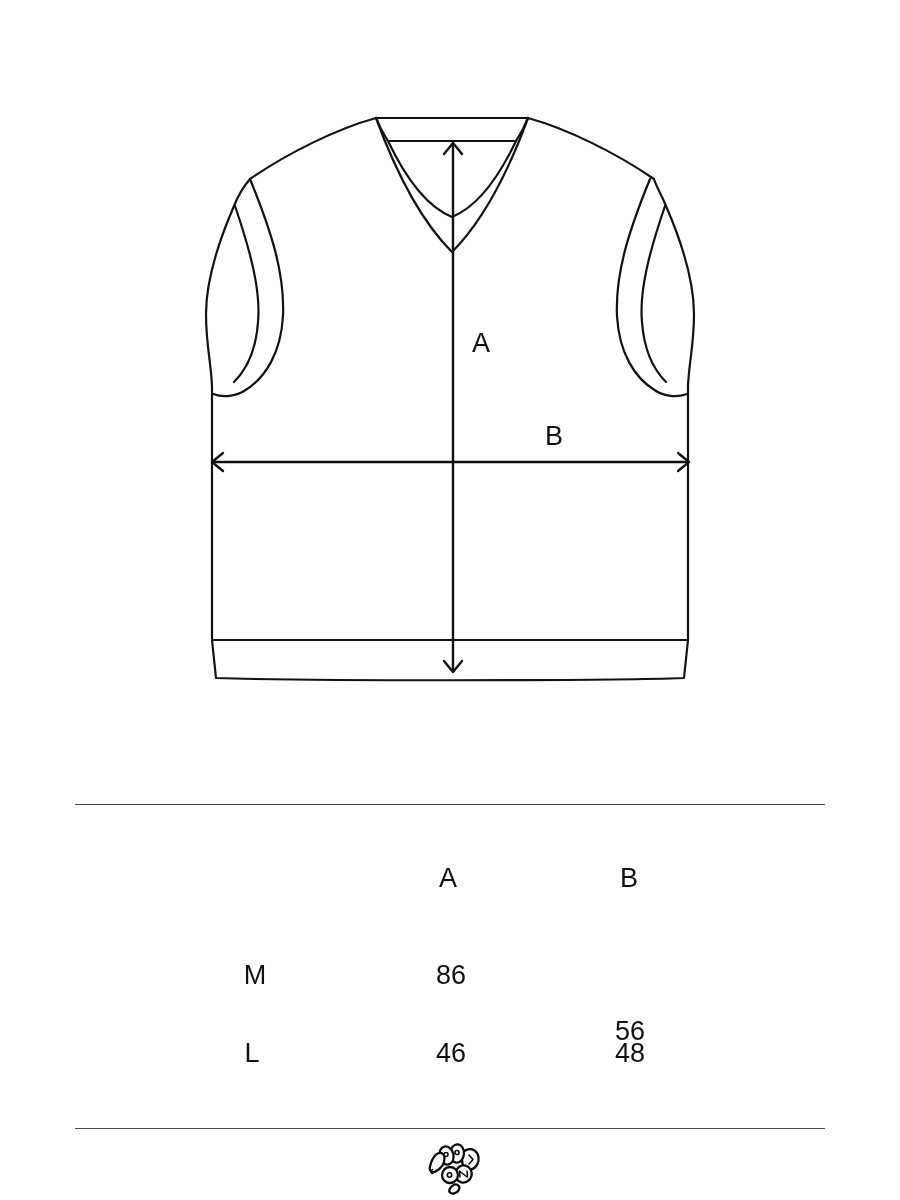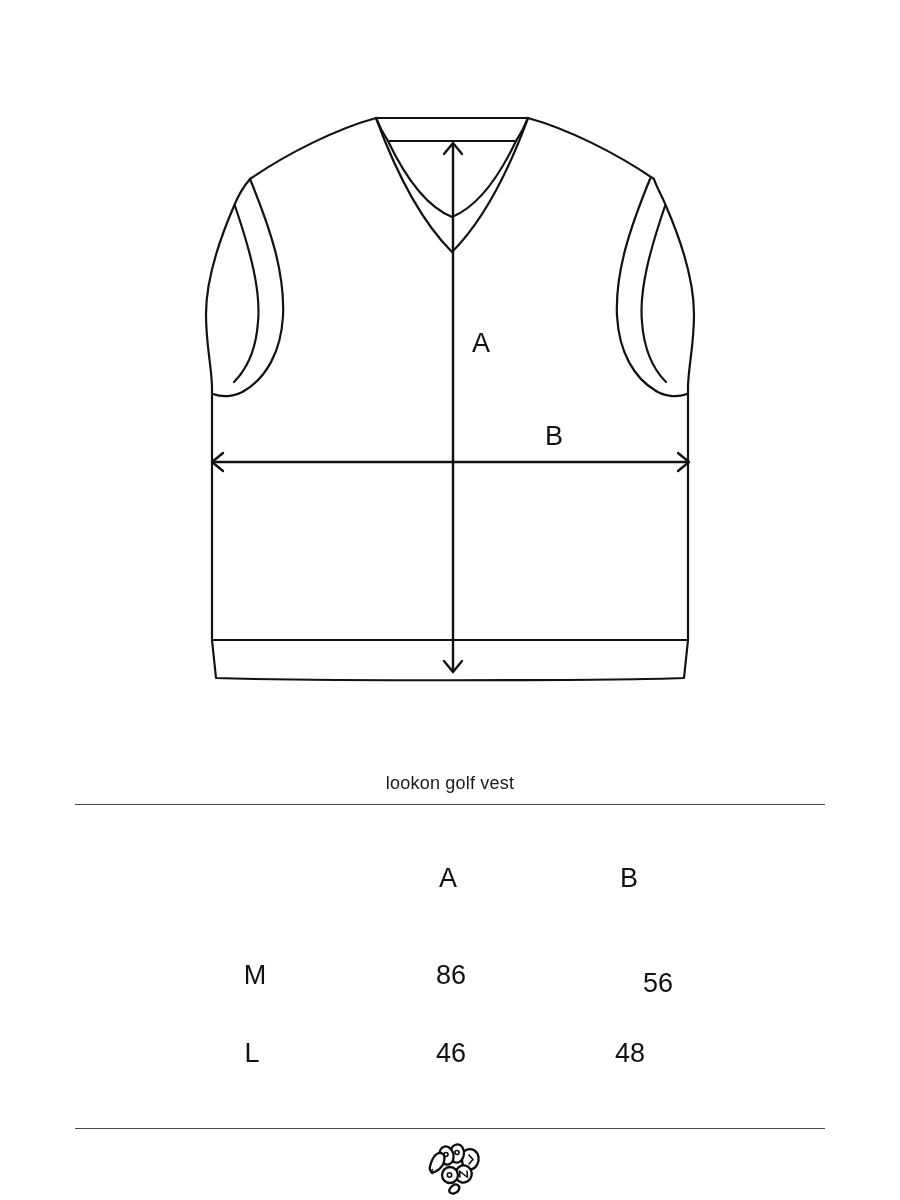--- a/index.html
+++ b/index.html
@@ -79,33 +79,32 @@
         <path d="M 214,462 L 687,462"></path>
         <path d="M 212,462 L 223,453 M 212,462 L 223,471"></path>
         <path d="M 689,462 L 678,453 M 689,462 L 678,471"></path>
       </g>
     </g>
 
     <text x="481" y="352" text-anchor="middle" font-size="27" fill="#111111">A</text>
     <text x="554" y="445" text-anchor="middle" font-size="27" fill="#111111">B</text>
   </svg>
 
-  <div class="product-title">lookon golf vest</div>
 
   <div class="rule top"></div>
   <div class="rule bottom"></div>
 
   <div>
     <div class="cell" style="left:448px;top:878px;">A</div>
     <div class="cell" style="left:629px;top:878px;">B</div>
 
     <div>
       <div class="cell" style="left:255px;top:975px;">M</div>
       <div class="cell" style="left:451px;top:975px;">86</div>
-      <div class="cell" style="left:630px;top:983px;margin-left:28px;">56</div>
+      <div class="cell" style="left:630px;top:1031px;">56</div>
     </div>
 
     <div>
       <div class="cell" style="left:252px;top:1053px;">L</div>
       <div class="cell" style="left:451px;top:1053px;">46</div>
       <div class="cell" style="left:630px;top:1053px;">48</div>
     </div>
   </div>
 
   <div class="logo-wrap">

